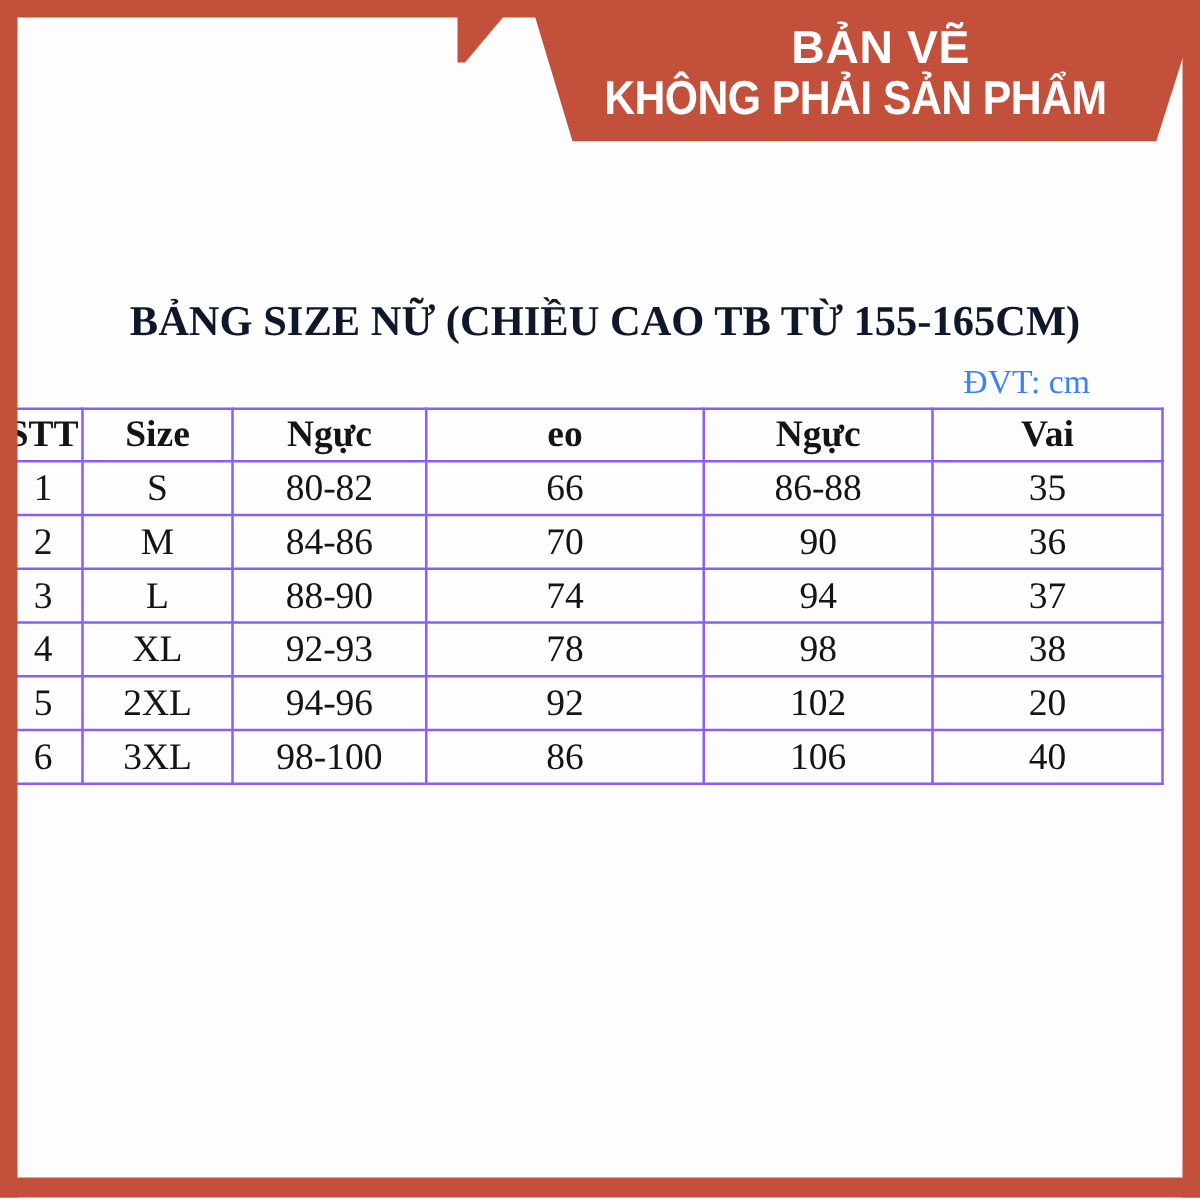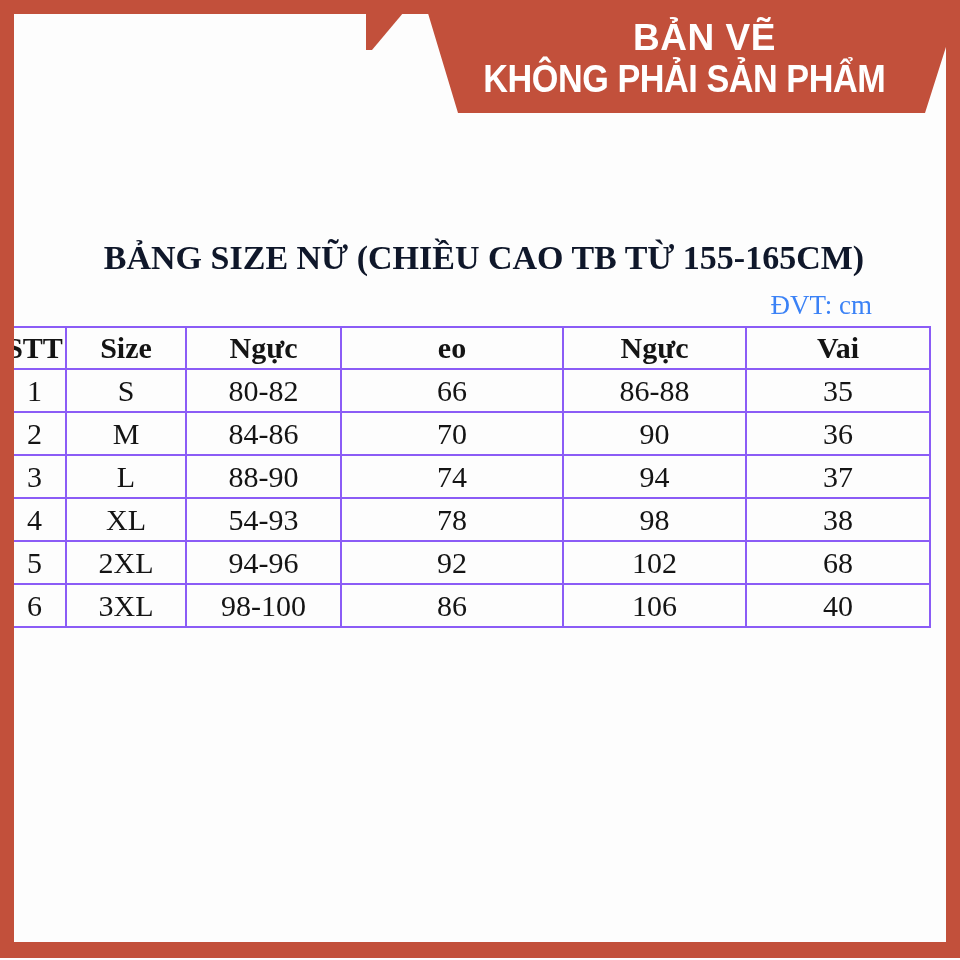--- a/index.html
+++ b/index.html
@@ -115,32 +115,32 @@
         <td>3</td>
         <td class="align-left">L</td>
         <td>88-90</td>
         <td>74</td>
         <td>94</td>
         <td>37</td>
       </tr>
       <tr>
         <td>4</td>
         <td class="align-left">XL</td>
-        <td>54-93</td>
+        <td>92-93</td>
         <td>78</td>
         <td>98</td>
         <td>38</td>
       </tr>
       <tr>
         <td>5</td>
         <td class="align-left">2XL</td>
         <td>94-96</td>
         <td>92</td>
         <td>102</td>
-        <td>68</td>
+        <td>20</td>
       </tr>
       <tr>
         <td>6</td>
         <td class="align-left">3XL</td>
         <td>98-100</td>
         <td>86</td>
         <td>106</td>
         <td>40</td>
       </tr>
     </tbody>

